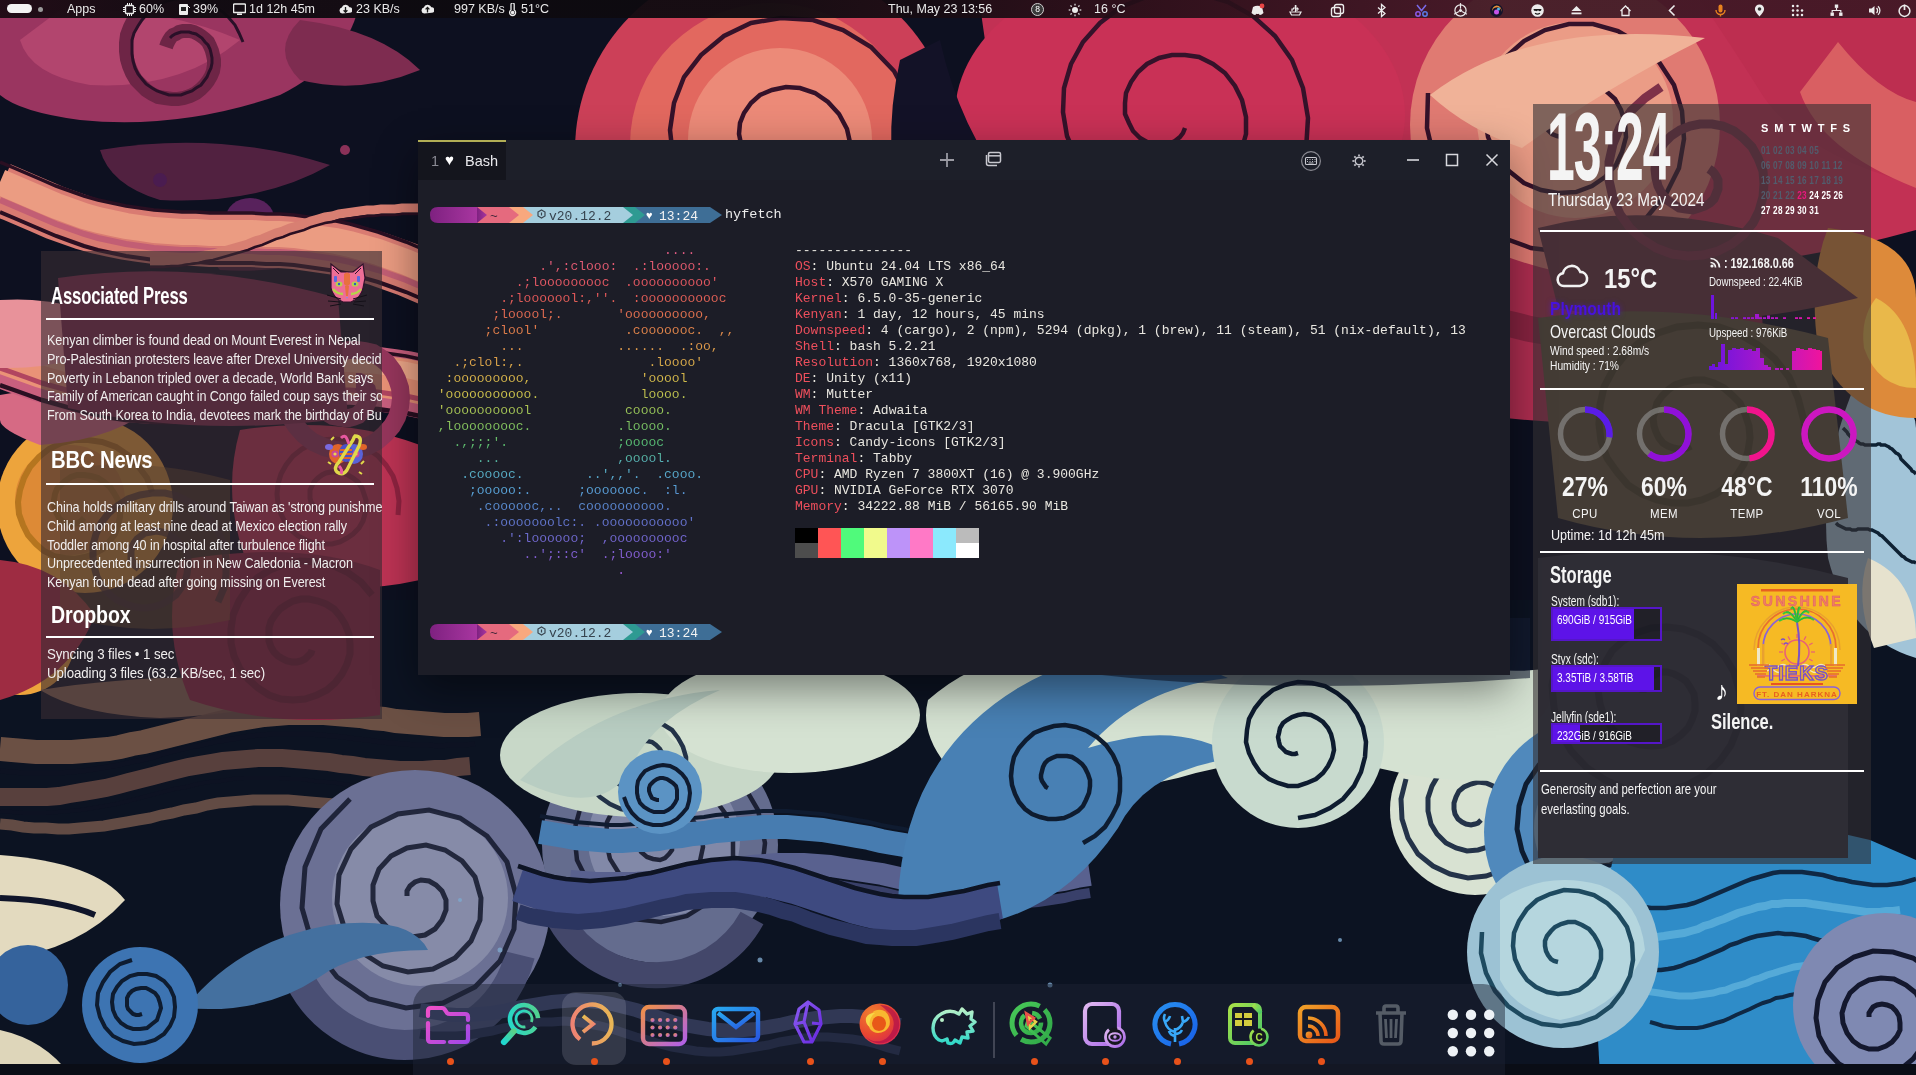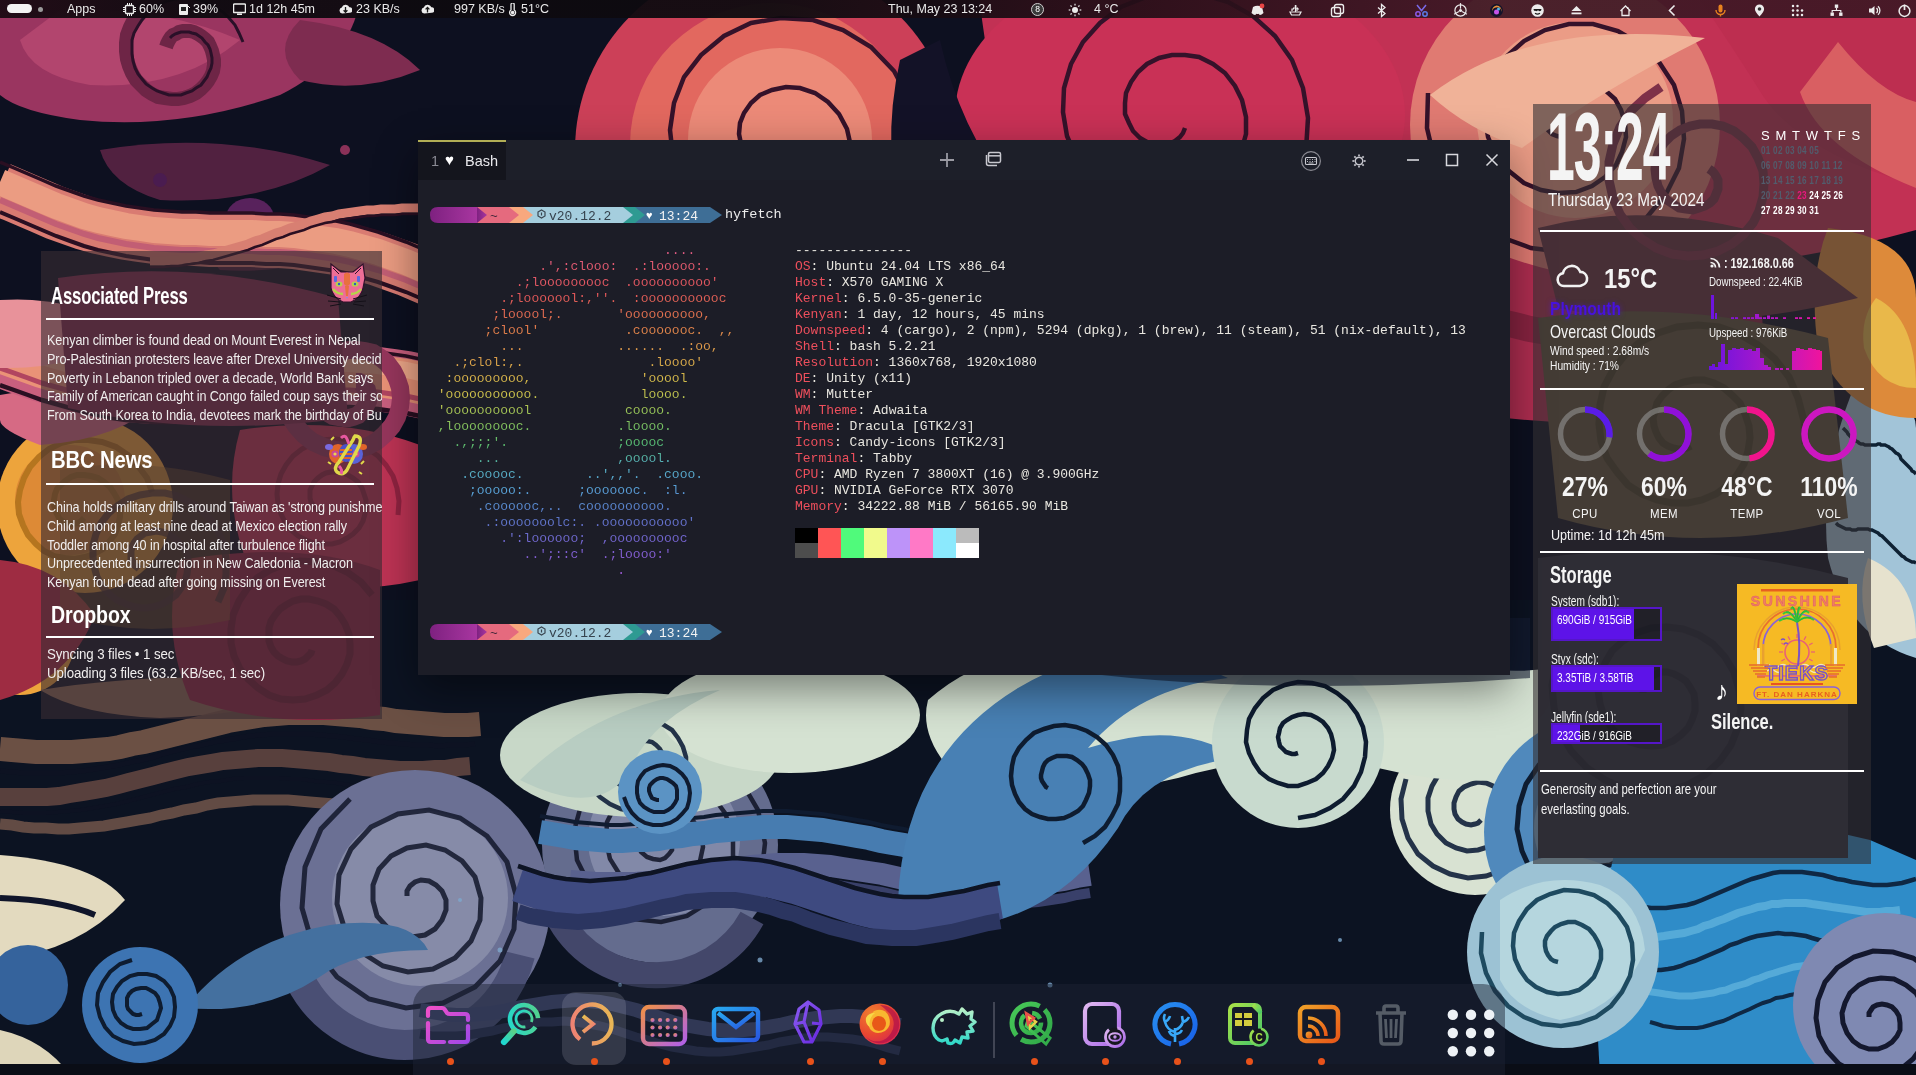--- a/index.html
+++ b/index.html
@@ -390,21 +390,21 @@
             <path d="M108,5 l3.5,-2 3.5,2 0,4 -3.5,2 -3.5,-2 z M111.5,5.5 l0,3" fill="none" stroke="#3a4650" stroke-width="1.2"></path>
             <text x="119" y="12.5" font-size="13" font-family="Liberation Mono" fill="#36434e">v20.12.2</text>
             <text x="216" y="12" font-size="11" font-family="Liberation Sans" fill="#fff">♥</text>
             <text x="229" y="12.5" font-size="13" font-family="Liberation Mono" fill="#f2f2f2">13:24</text>
           </svg></div>
       </div>
     </div>
 <div id="conky">
       <div class="abs" style="left:14px;top:-12px;font-size:96px;font-weight:bold;letter-spacing:-2px;transform:scaleX(.52);transform-origin:left">13:24</div>
       <div class="abs" style="left:15px;top:86px;font-size:18px;transform:scaleX(.85);transform-origin:left;white-space:nowrap">Thursday 23 May 2024</div>
-      <div class="abs" style="left:228px;top:24px;font-size:13px;font-weight:normal;letter-spacing:5.8px;color:#fff">SMTWTFS</div>
+      <div class="abs" style="left:228px;top:18px;font-size:11px;font-weight:bold;letter-spacing:5.8px;color:#fff">SMTWTFS</div>
       <div class="abs" style="left:228px;top:39px;font-size:10.5px;font-weight:bold;letter-spacing:.3px;line-height:15px;white-space:nowrap;transform:scaleX(.78);transform-origin:left">
         <div style="color:#525c6c">01 02 03 04 05</div>
         <div style="color:#525c6c">06 07 08 09 10 11 12</div>
         <div style="color:#525c6c">13 14 15 16 17 18 19</div>
         <div style="color:#525c6c">20 21 22 <span style="color:#e8187e">23</span> <span style="color:#fff">24 25 26</span></div>
         <div style="color:#fff">27 28 29 30 31</div>
       </div>
       <div class="hr" style="top:126px"></div>
       <svg class="abs" style="left:23px;top:156px" width="36" height="30" viewBox="0 0 36 30">
         <path d="M8,26 a6.5,6.5 0 0 1 -1,-12.9 a9,9 0 0 1 17.3,-1.2 a6.8,6.8 0 0 1 1.6,13.4 q-1,0.7 -2.4,0.7 h-13 q-1.5,0 -2.5,0 z" fill="none" stroke="#f2f2f2" stroke-width="2.6"></path>
@@ -744,22 +744,22 @@
 <div id="topbar">
       <div style="position:absolute;left:7px;top:4px;width:25px;height:8.5px;border-radius:5px;background:#f2f2f2"></div>
       <div style="position:absolute;left:38px;top:6.5px;width:5px;height:5px;border-radius:50%;background:#9a9a9a"></div>
       <div class="t" style="left:67px">Apps</div>
       <div class="t" style="left:139px">60%</div>
       <div class="t" style="left:193px">39%</div>
       <div class="t" style="left:249px">1d 12h 45m</div>
       <div class="t" style="left:356px">23 KB/s</div>
       <div class="t" style="left:454px">997 KB/s</div>
       <div class="t" style="left:521px">51°C</div>
-      <div class="t" style="left:888px">Thu, May 23  13:24</div>
-      <div class="t" style="left:1094px">4 °C</div>
+      <div class="t" style="left:888px">Thu, May 23  13:56</div>
+      <div class="t" style="left:1094px">16 °C</div>
       <svg style="left:123px" width="13" height="13" viewBox="0 0 13 13">
         <rect x="2.5" y="2.5" width="8" height="8" rx="1" fill="none" stroke="#ececec" stroke-width="1.4"></rect>
         <line x1="4.5" y1="0" x2="4.5" y2="2" stroke="#ececec"></line>
         <line x1="4.5" y1="11" x2="4.5" y2="13" stroke="#ececec"></line>
         <line x1="0" y1="4.5" x2="2" y2="4.5" stroke="#ececec"></line>
         <line x1="11" y1="4.5" x2="13" y2="4.5" stroke="#ececec"></line>
         <line x1="6.5" y1="0" x2="6.5" y2="2" stroke="#ececec"></line>
         <line x1="6.5" y1="11" x2="6.5" y2="13" stroke="#ececec"></line>
         <line x1="0" y1="6.5" x2="2" y2="6.5" stroke="#ececec"></line>
         <line x1="11" y1="6.5" x2="13" y2="6.5" stroke="#ececec"></line>

